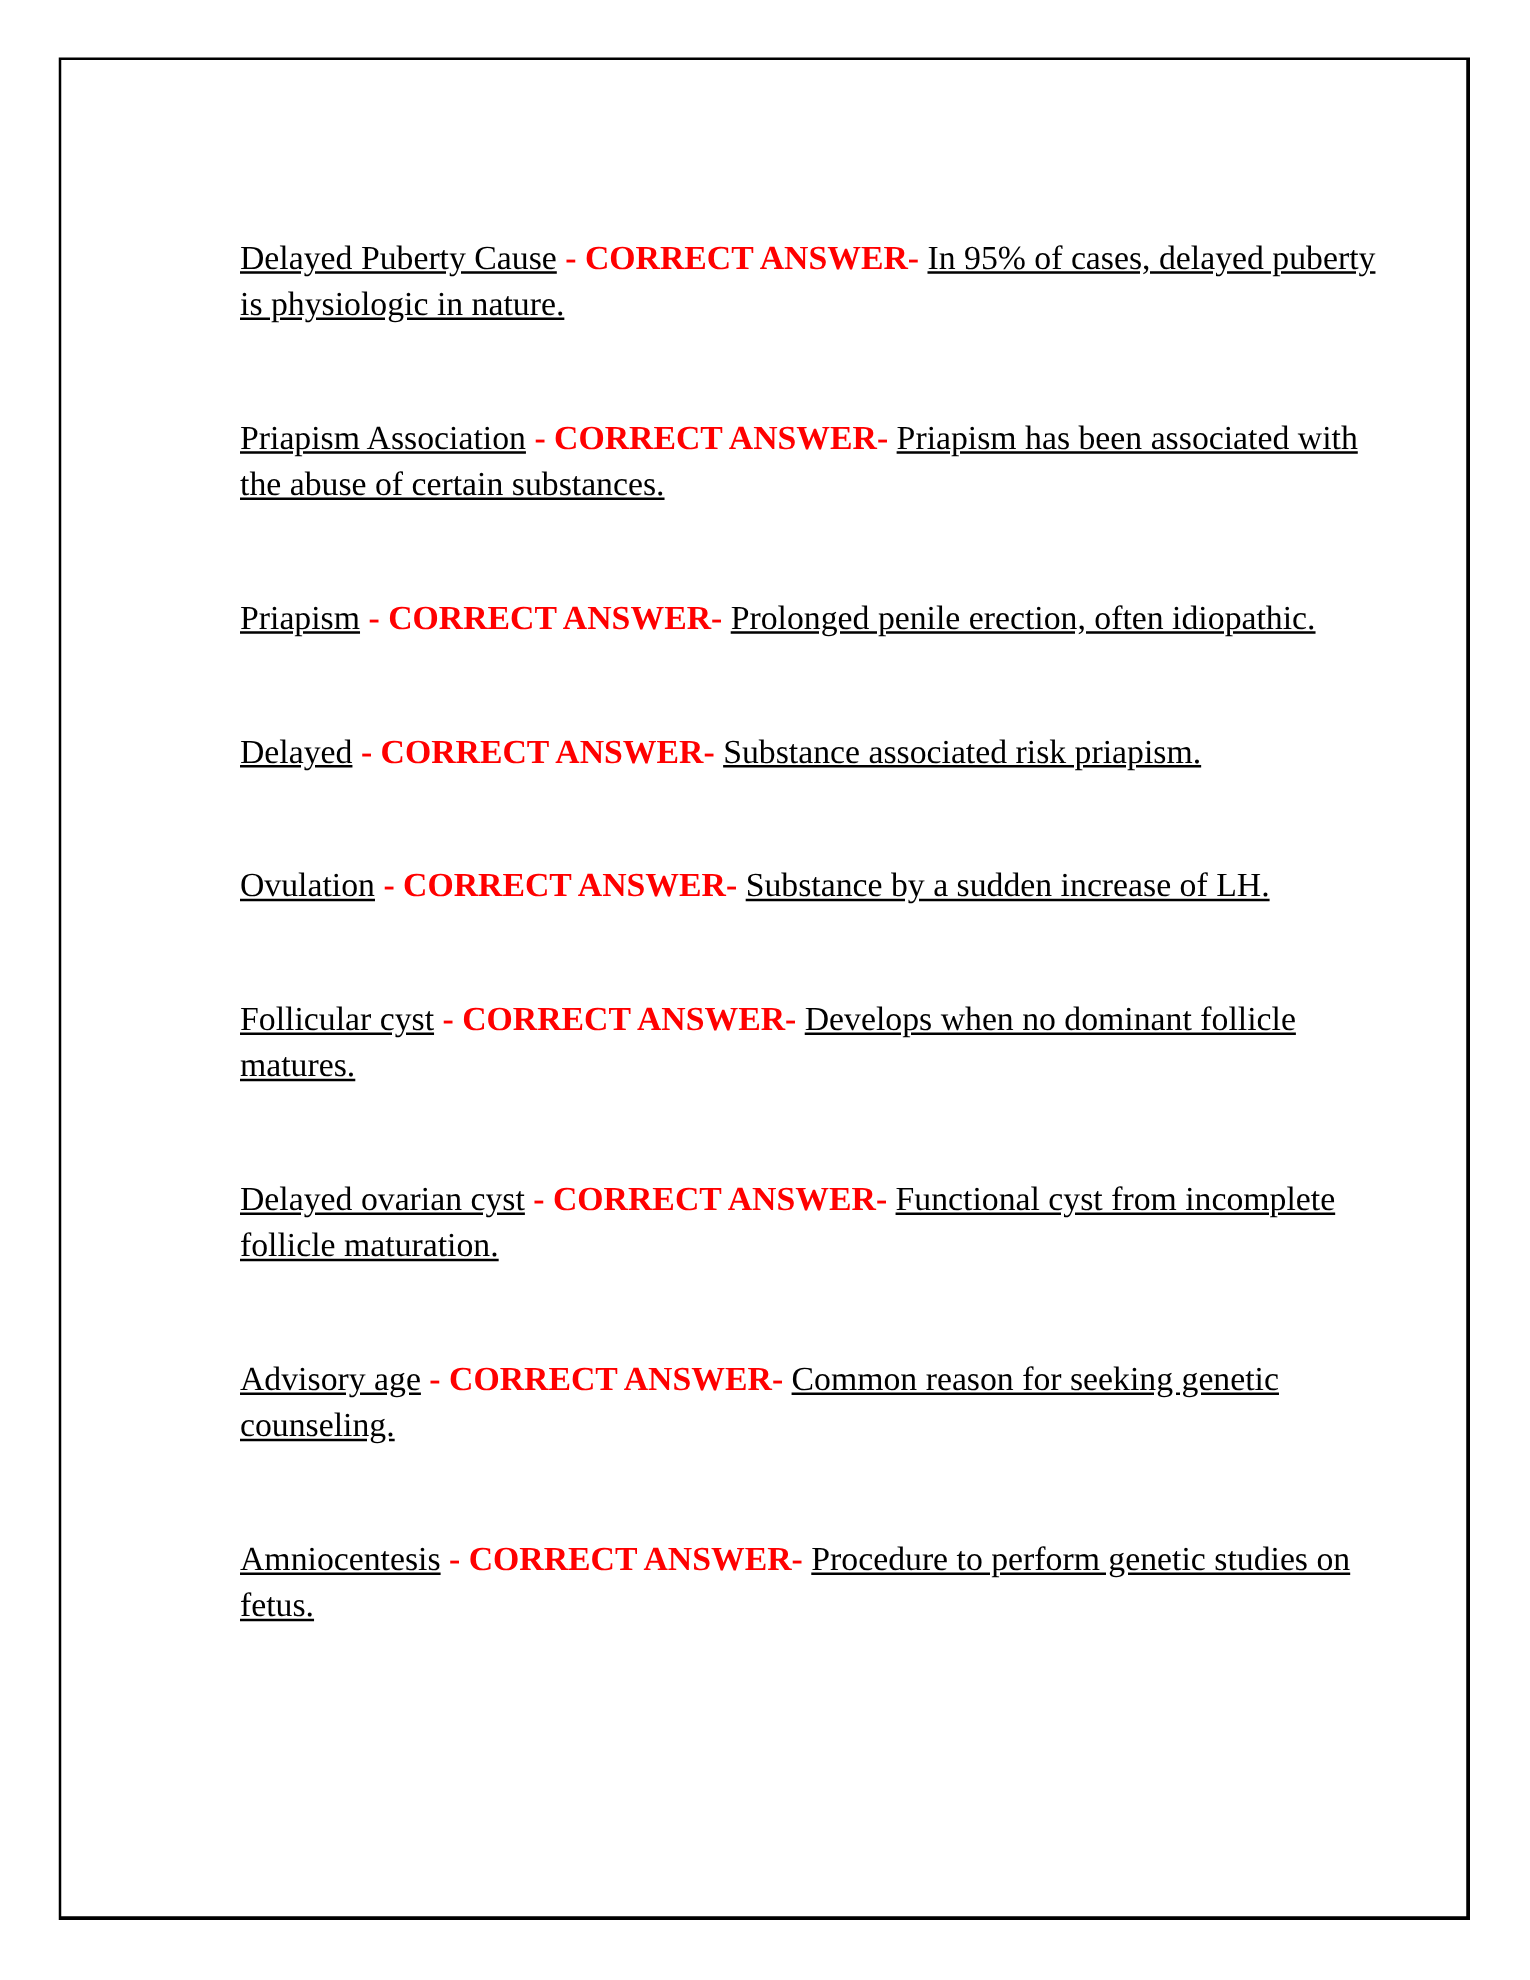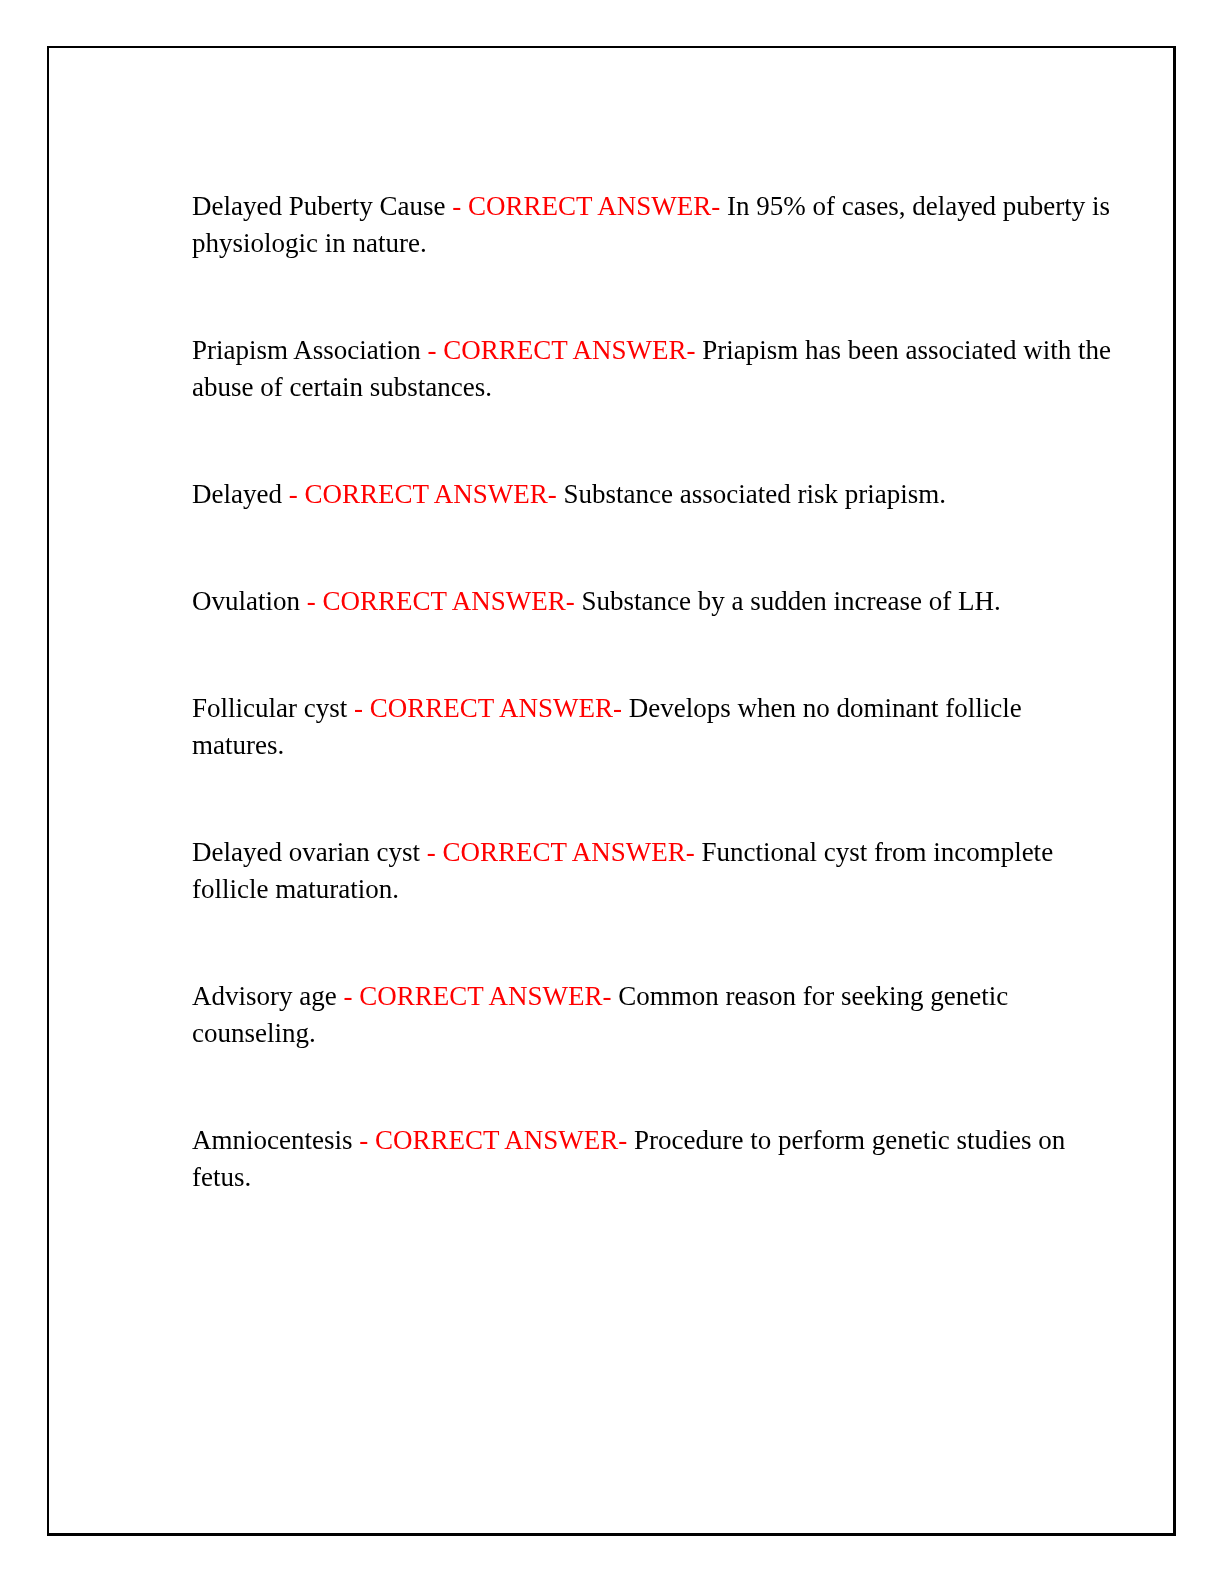--- a/index.html
+++ b/index.html
@@ -35,35 +35,37 @@
     line-height: 37px;
     color: var(--body-text, #000000);
   }
   .qa-entry {
     margin: 0 0 70px 0;
     padding: 0;
   }
   .term, .definition {
     color: var(--body-text, #000000);
     font-weight: normal;
+    text-decoration: underline;
   }
   .marker {
     color: var(--marker-red, #ff0000);
-    font-weight: normal;
+    font-weight: bold;
   }
 </style>
 </head>
 <body style="--marker-red: #ff0000; --body-text: #000000; --page-border: #000000; --page-background: #ffffff;">
 
 <div class="page-border">
   <div class="qa-list">
   <p class="qa-entry"><span class="term">Delayed Puberty Cause</span><span class="sep"> </span><span class="marker">- CORRECT ANSWER-</span><span class="sep"> </span><span class="definition">In 95% of cases, delayed puberty is physiologic in nature.</span></p>
 
   <p class="qa-entry"><span class="term">Priapism Association</span><span class="sep"> </span><span class="marker">- CORRECT ANSWER-</span><span class="sep"> </span><span class="definition">Priapism has been associated with the abuse of certain substances.</span></p>
 
+  <p class="qa-entry"><span class="term">Priapism</span><span class="sep"> </span><span class="marker">- CORRECT ANSWER-</span><span class="sep"> </span><span class="definition">Prolonged penile erection, often idiopathic.</span></p>
 
   <p class="qa-entry"><span class="term">Delayed</span><span class="sep"> </span><span class="marker">- CORRECT ANSWER-</span><span class="sep"> </span><span class="definition">Substance associated risk priapism.</span></p>
 
   <p class="qa-entry"><span class="term">Ovulation</span><span class="sep"> </span><span class="marker">- CORRECT ANSWER-</span><span class="sep"> </span><span class="definition">Substance by a sudden increase of LH.</span></p>
 
   <p class="qa-entry"><span class="term">Follicular cyst</span><span class="sep"> </span><span class="marker">- CORRECT ANSWER-</span><span class="sep"> </span><span class="definition">Develops when no dominant follicle matures.</span></p>
 
   <p class="qa-entry"><span class="term">Delayed ovarian cyst</span><span class="sep"> </span><span class="marker">- CORRECT ANSWER-</span><span class="sep"> </span><span class="definition">Functional cyst from incomplete follicle maturation.</span></p>
 
 

